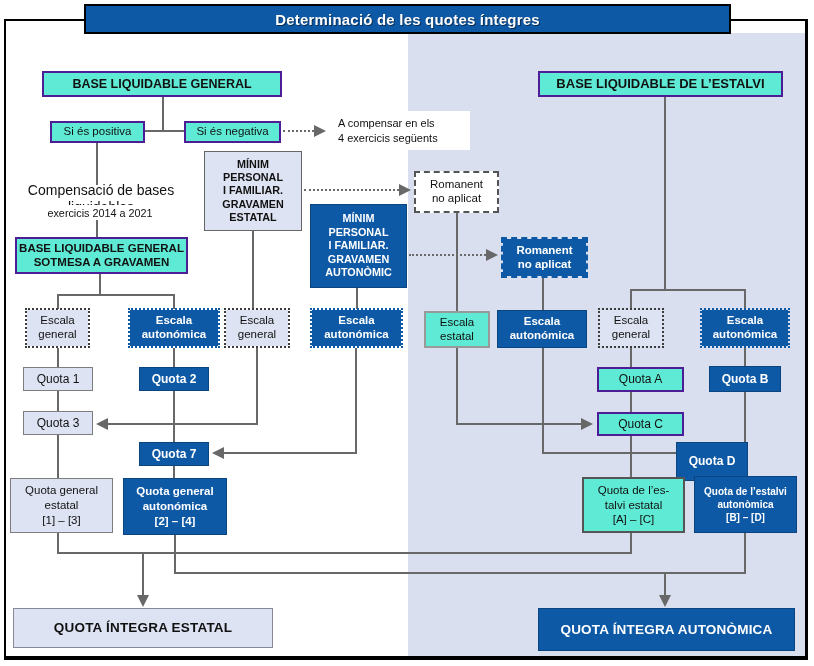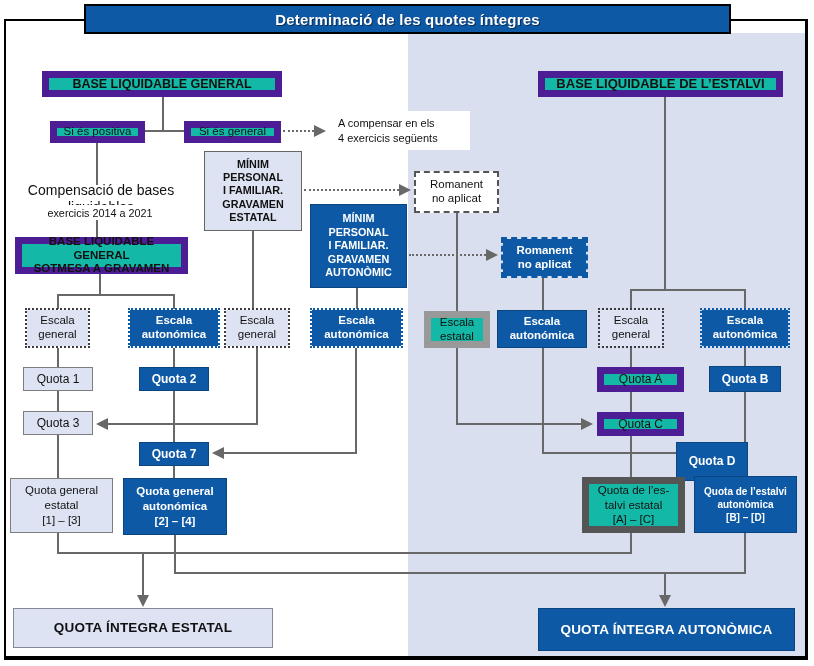--- a/index.html
+++ b/index.html
@@ -19,21 +19,21 @@
     background:#0e59a6; border:2px solid #000; z-index:10;
     display:flex; align-items:center; justify-content:center;
     color:#fff; font-weight:bold; font-size:15px; letter-spacing:.2px;
     text-shadow:1px 1px 0 rgba(0,0,0,.5);
   }
   .box {
     position:absolute; display:flex; flex-direction:column;
     align-items:center; justify-content:center; text-align:center;
     font-size:11.5px; line-height:1.18; z-index:4;
   }
-  .white  { background:#14b8a6; border:7px solid #4c1d95; }
+  .white  { background:#5eead4; border:2px solid #4c1d95; }
   .light  { background:#dde3f2; border:1px solid #85899a; }
   .dark   { background:#0e59a6; border:1px solid #0a457f; color:#fff; font-weight:bold; }
   .dotted { border:2px dotted #3c3c3c; background:#dde3f2 padding-box; }
   .dark-dotted { border:2px dotted #0e59a6; background:#0e59a6 padding-box; color:#fff; font-weight:bold; }
   .dashed-light { border:2px dashed #555; background:#fff padding-box; }
   .dark-dashed  { border:2px dashed #0e59a6; background:#0e59a6 padding-box; color:#fff; font-weight:bold; }
   .note { position:absolute; background:#fff; z-index:3; display:flex; flex-direction:column; justify-content:center; }
   .bold { font-weight:bold; }
   .ln   { position:absolute; background:#686868; z-index:1; }
   .dln  { position:absolute; border-top:2px dotted #6a6a6a; height:0; z-index:1; }
@@ -111,21 +111,21 @@
     <div>BASE LIQUIDABLE GENERAL</div>
   </div>
   <div class="box white bold" style="left:538px;top:71px;width:245px;height:26px;font-size:13px">
     <div>BASE LIQUIDABLE DE L’ESTALVI</div>
   </div>
 
   <div class="box white" style="left:50px;top:121px;width:95px;height:22px">
     <div>Si és positiva</div>
   </div>
   <div class="box white" style="left:184px;top:121px;width:97px;height:22px">
-    <div>Si és general</div>
+    <div>Si és negativa</div>
   </div>
 
   <div class="note" style="left:328px;top:111px;width:142px;height:39px;padding-left:10px;font-size:11px;line-height:1.3;text-align:left">
     <div>A compensar en els</div>
     <div>4 exercicis següents</div>
   </div>
 
   <div class="note" style="left:8px;top:185px;width:186px;height:28px;font-size:14px;line-height:1.25;text-align:center">
     <div>Compensació de bases liquidables</div>
   </div>

